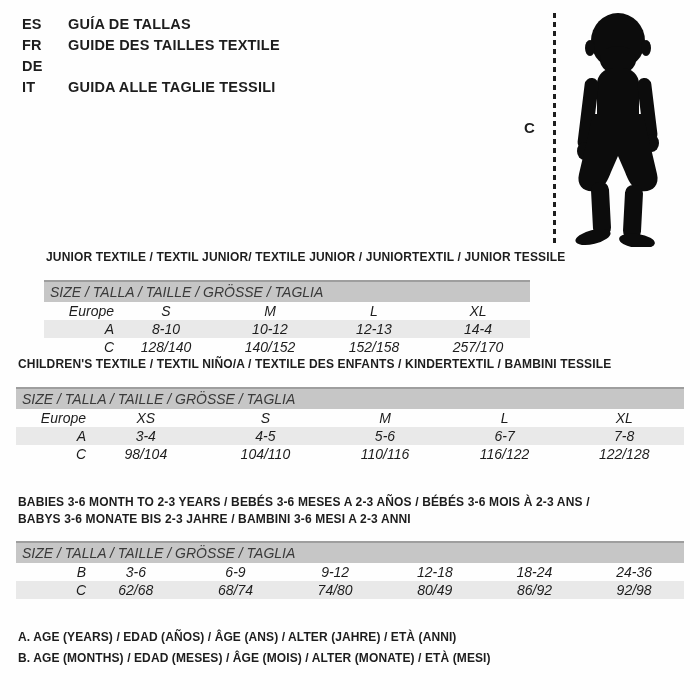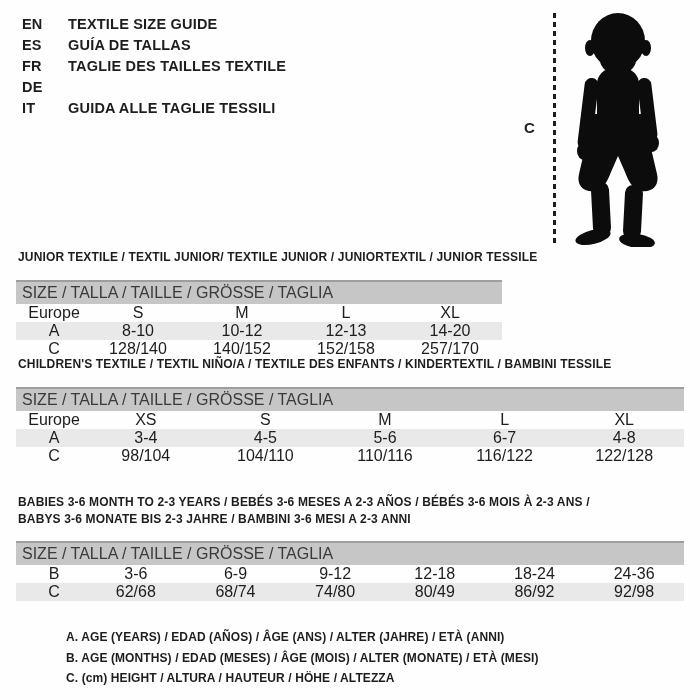--- a/index.html
+++ b/index.html
@@ -24,70 +24,67 @@
     background: repeating-linear-gradient(to bottom, #1d1d1d 0 5px, transparent 5px 9px);
   }
   .measure-label {
     position: absolute; left: 524px; top: 119px;
     font-size: 15px; font-weight: bold;
   }
   .baby-svg { position: absolute; left: 563px; top: 10px; }
 
   
   .section { position: absolute; left: 16px; }
-  .sec-1 { top: 250px; width: 486px; }
+  .sec-1 { top: 250px; width: 486px; margin-left: 28px; }
   .sec-2 { top: 357px; width: 668px; }
   .sec-3 { top: 494px; width: 668px; }
   .sec-title {
     font-size: 12px; font-weight: bold; letter-spacing: 0.15px;
     white-space: nowrap; padding-left: 2px;
   }
   .sec-1 .sec-title, .sec-2 .sec-title { margin-bottom: 16px; }
   .sec-3 .title-wrap { margin-bottom: 13px; }
   .sec-3 .sec-title { line-height: 17px; }
 
   table.size-table {
     width: 100%; border-collapse: collapse; table-layout: fixed;
-    font-size: 16px;
+    font-size: 14px;
+    font-style: italic;
   }
   table.size-table col.label-col { width: 70px; }
   .size-header-cell {
     background: #c6c6c6;
     border-top: 2px solid #9e9e9e;
     color: #3a3a3a;
     font-weight: normal;
     text-align: left;
     padding: 2px 0 2px 6px;
     height: 14px;
   }
   table.size-table td { height: 18px; padding: 0; text-align: center; }
-  table.size-table td.row-label { text-align: center; padding-left: 6px; }
+  table.size-table td.row-label { text-align: right; padding-left: 6px; }
   tr.shaded td { background: #e9e9e9; }
 
   
-  .legend { position: absolute; top: 627px; left: 18px; margin-left: 48px; }
+  .legend { position: absolute; top: 627px; left: 18px; }
   .legend-line { font-size: 12px; font-weight: bold; line-height: 20.5px; letter-spacing: 0.1px; }
 </style>
 </head>
 <body>
 
 <div class="page">
 
   <div class="lang-list">
     <div class="lang-row">
-      <span class="lang-code">EN</span>
-      <span class="lang-label">TEXTILE SIZE GUIDE</span>
-    </div>
-    <div class="lang-row">
       <span class="lang-code">ES</span>
       <span class="lang-label">GUÍA DE TALLAS</span>
     </div>
     <div class="lang-row">
       <span class="lang-code">FR</span>
-      <span class="lang-label">TAGLIE DES TAILLES TEXTILE</span>
+      <span class="lang-label">GUIDE DES TAILLES TEXTILE</span>
     </div>
     <div class="lang-row">
       <span class="lang-code">DE</span>
     </div>
     <div class="lang-row">
       <span class="lang-code">IT</span>
       <span class="lang-label">GUIDA ALLE TAGLIE TESSILI</span>
     </div>
   </div>
 
@@ -135,21 +132,21 @@
           <td>S</td>
           <td>M</td>
           <td>L</td>
           <td>XL</td>
         </tr>
         <tr class="shaded">
           <td class="row-label">A</td>
           <td>8-10</td>
           <td>10-12</td>
           <td>12-13</td>
-          <td>14-20</td>
+          <td>14-4</td>
         </tr>
         <tr>
           <td class="row-label">C</td>
           <td>128/140</td>
           <td>140/152</td>
           <td>152/158</td>
           <td>257/170</td>
         </tr>
       </tbody>
     </table>
@@ -179,21 +176,21 @@
           <td>M</td>
           <td>L</td>
           <td>XL</td>
         </tr>
         <tr class="shaded">
           <td class="row-label">A</td>
           <td>3-4</td>
           <td>4-5</td>
           <td>5-6</td>
           <td>6-7</td>
-          <td>4-8</td>
+          <td>7-8</td>
         </tr>
         <tr>
           <td class="row-label">C</td>
           <td>98/104</td>
           <td>104/110</td>
           <td>110/116</td>
           <td>116/122</td>
           <td>122/128</td>
         </tr>
       </tbody>
@@ -239,16 +236,15 @@
           <td>86/92</td>
           <td>92/98</td>
         </tr>
       </tbody>
     </table>
   </div>
 
   <div class="legend">
     <div class="legend-line">A. AGE (YEARS) / EDAD (AÑOS) / ÂGE (ANS) / ALTER (JAHRE) / ETÀ (ANNI)</div>
     <div class="legend-line">B. AGE (MONTHS) / EDAD (MESES) / ÂGE (MOIS) / ALTER (MONATE) / ETÀ (MESI)</div>
-    <div class="legend-line">C. (cm) HEIGHT / ALTURA / HAUTEUR / HÖHE / ALTEZZA</div>
   </div>
 
 </div>
 
 </body></html>

